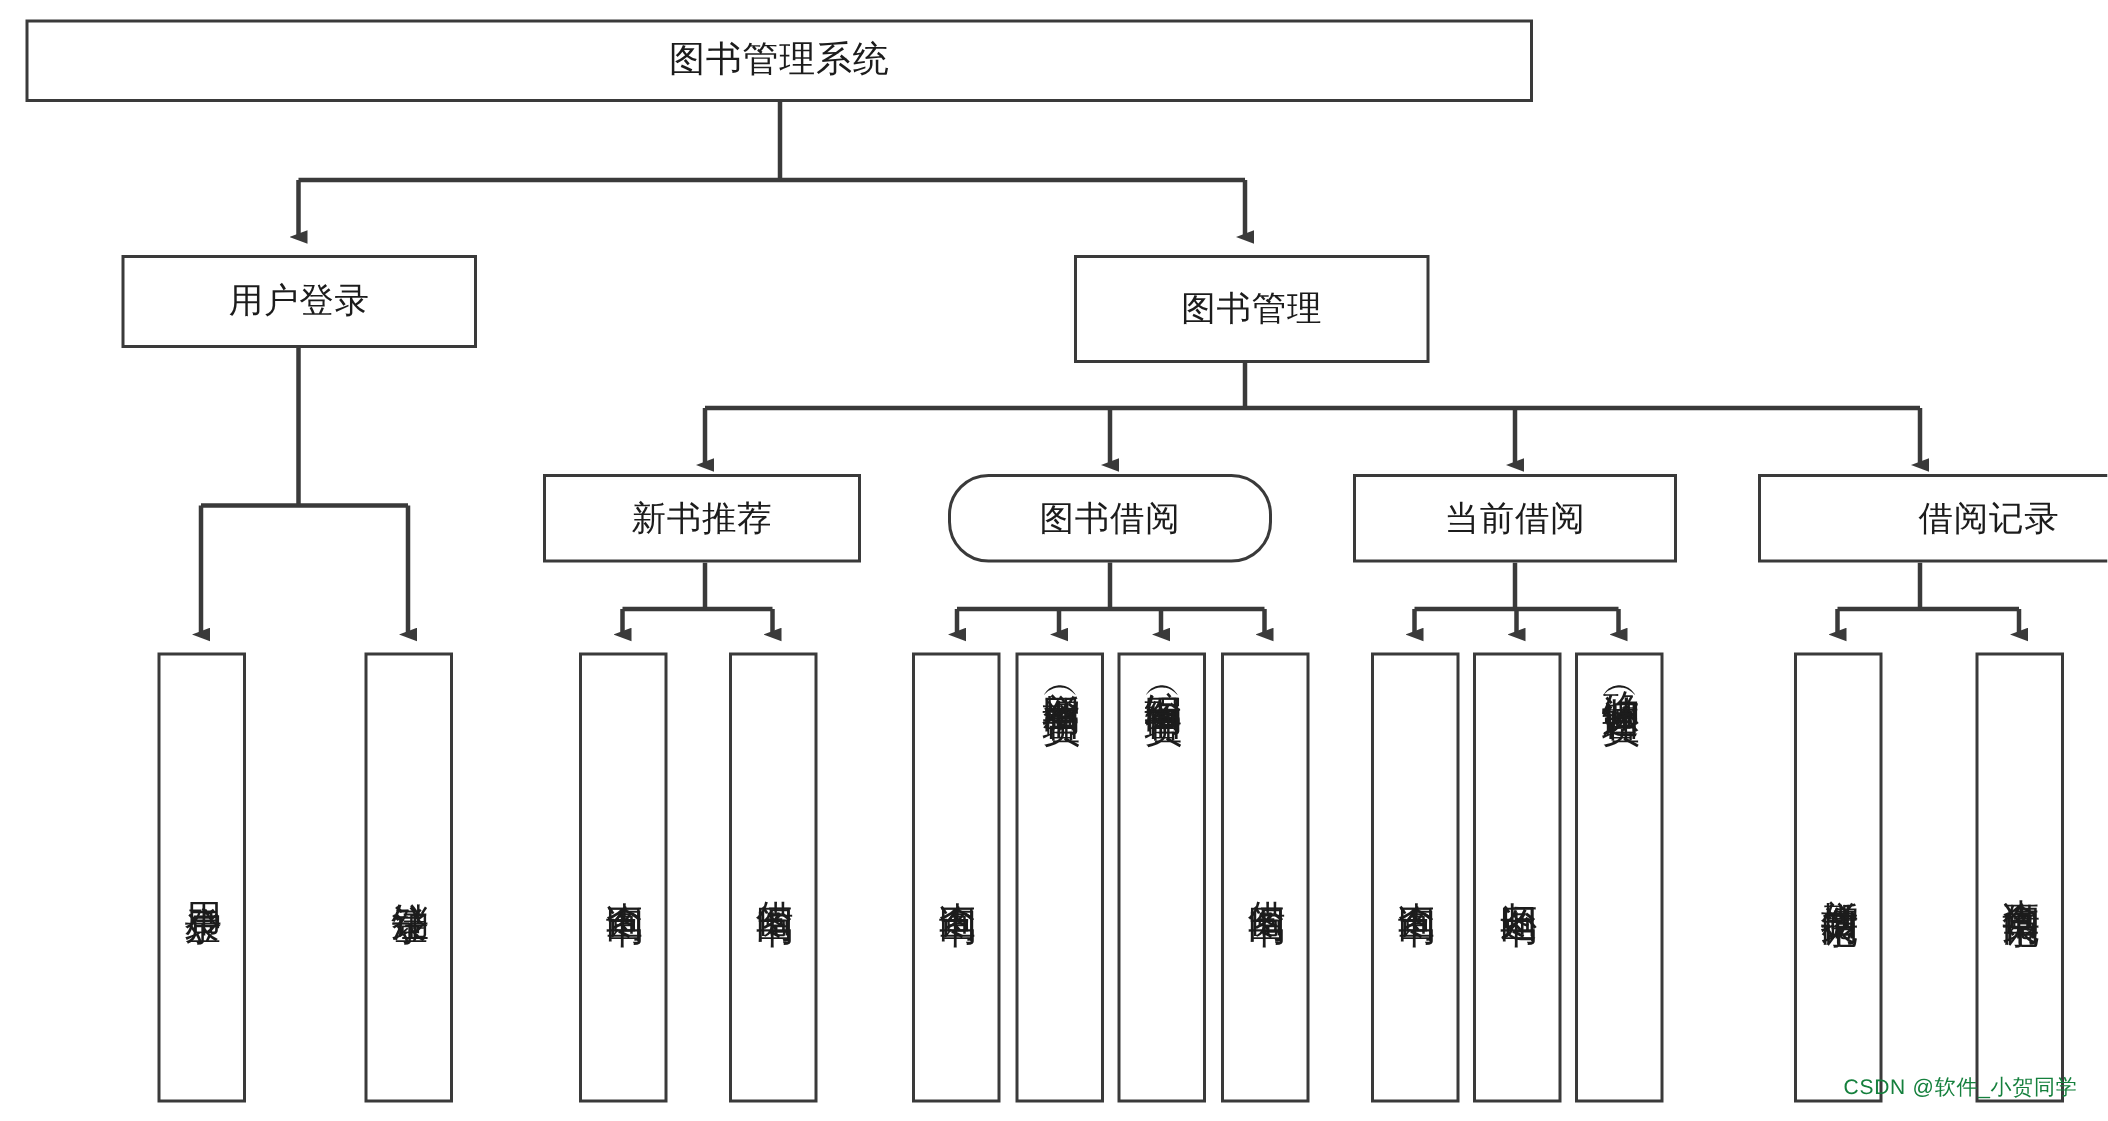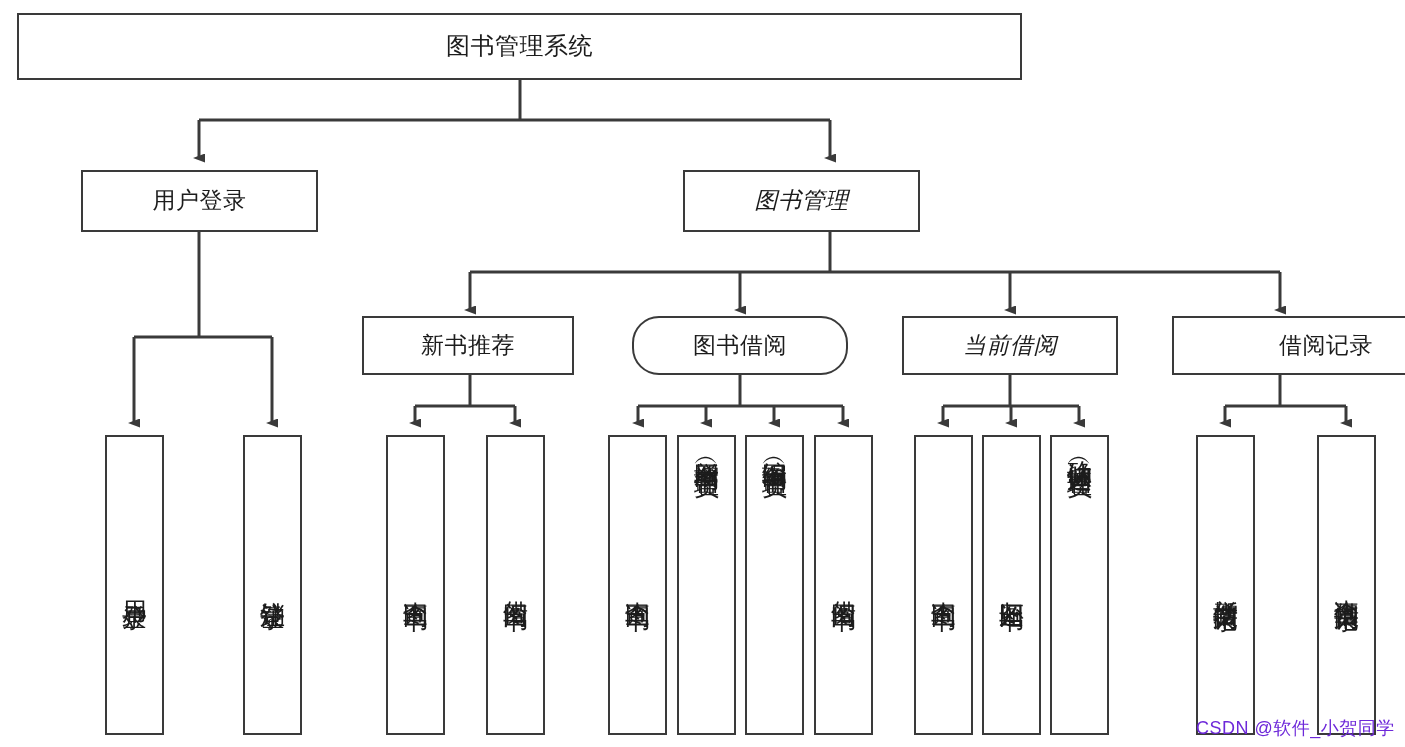--- a/index.html
+++ b/index.html
@@ -61,24 +61,25 @@
     letter-spacing: 2px;
     max-height: 100%;
   }
   .node.vert.top .label {
     align-self: flex-start;
   }
   .watermark {
     position: absolute;
     left: 1196px;
     top: 716px;
-    font-size: 18px;
-    color: #6d28d9;
+    font-size: 14px;
+    color: #15803d;
     white-space: nowrap;
     letter-spacing: 0.5px;
+    padding-left: 33px;
   }
 </style>
 </head>
 <body>
 
 <div id="canvas">
 
   <svg id="wires" viewBox="0 0 1405 747">
     <defs>
       <marker id="arrow" markerWidth="12" markerHeight="12" refX="4.5" refY="6" orient="auto" markerUnits="userSpaceOnUse">
@@ -125,38 +126,38 @@
       <path d="M1011,406 L1011,423" marker-end="url(#arrow)"></path>
       <path d="M1079,406 L1079,423" marker-end="url(#arrow)"></path>
 
       <path d="M1280,375 L1280,406"></path>
       <path d="M1225,406 L1346,406"></path>
       <path d="M1225,406 L1225,423" marker-end="url(#arrow)"></path>
       <path d="M1346,406 L1346,423" marker-end="url(#arrow)"></path>
     </g>
   </svg>
 
-  <div class="node root horiz" style="left:17px; top:13px; width:1005px; height:67px;justify-content:center;">
+  <div class="node root horiz" style="left:17px; top:13px; width:1005px; height:55px;justify-content:center;">
     <span class="label">图书管理系统</span>
   </div>
 
   <div class="node horiz" style="left:81px; top:170px; width:237px; height:62px;">
     <span class="label">用户登录</span>
   </div>
-  <div class="node horiz" style="left:683px; top:170px; width:237px; height:62px;font-style:italic;">
+  <div class="node horiz" style="left:716px; top:170px; width:237px; height:72px;">
     <span class="label">图书管理</span>
   </div>
 
   <div class="node horiz" style="left:362px; top:316px; width:212px; height:59px;">
     <span class="label">新书推荐</span>
   </div>
   <div class="node horiz" style="left:632px; top:316px; width:216px; height:59px;border-radius:27px;">
     <span class="label">图书借阅</span>
   </div>
-  <div class="node horiz" style="left:902px; top:316px; width:216px; height:59px;font-style:italic;">
+  <div class="node horiz" style="left:902px; top:316px; width:216px; height:59px;">
     <span class="label">当前借阅</span>
   </div>
   <div class="node horiz" style="left:1172px; top:316px; width:260px; height:59px;padding-left:48px;">
     <span class="label">借阅记录</span>
   </div>
 
   <div class="node vert" style="left:105px; top:435px; width:59px; height:300px;">
     <span class="label">用户登录</span>
   </div>
   <div class="node vert" style="left:243px; top:435px; width:59px; height:300px;">

